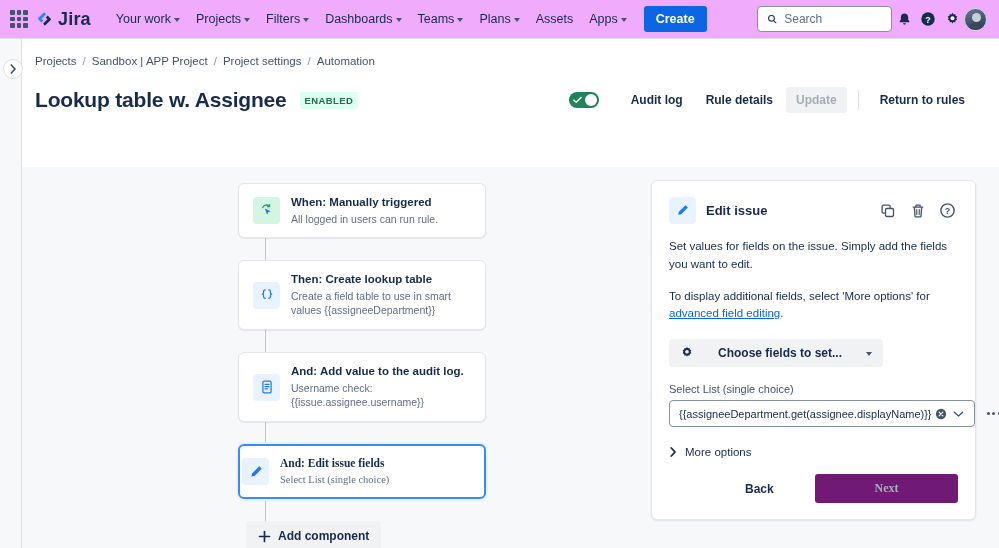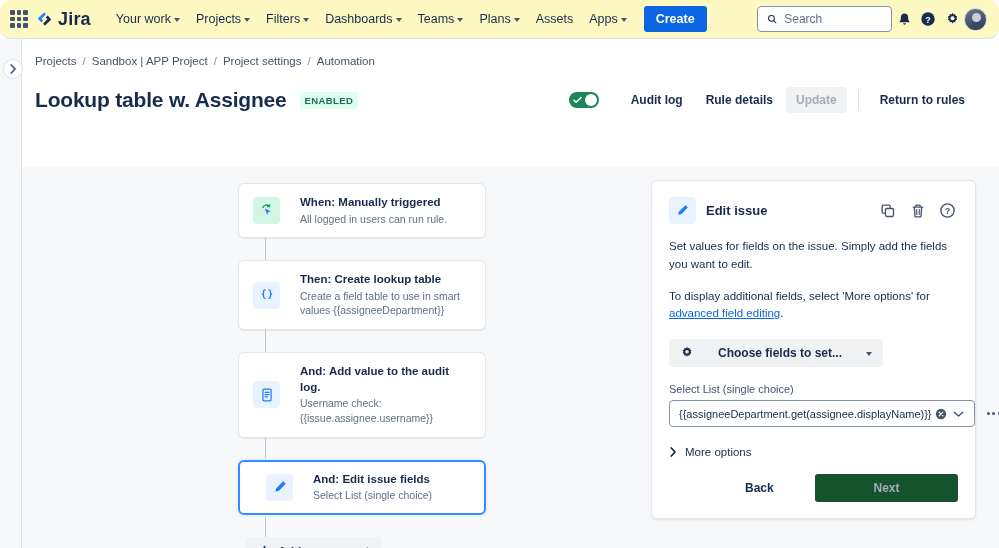--- a/index.html
+++ b/index.html
@@ -10,24 +10,23 @@
     background: #ffffff;
     color: #172b4d;
     overflow: hidden;
   }
   .app { position: relative; width: 999px; height: 548px; }
 
   
   .topnav {
     height: 39px; width: 100%;
     display: flex; align-items: center;
-    background: #fef9c3;
+    background: #f0abfc;
     border-bottom: 1px solid #dfe1e6;
     padding: 0 12px 0 10px;
-    border-radius: 11px;
   }
   .grid-icon { width: 18px; height: 18px; display: grid;
     grid-template-columns: repeat(3, 1fr); grid-template-rows: repeat(3, 1fr);
     gap: 2px; margin-right: 8px; cursor: pointer; }
   .grid-icon i { background: #44546f; border-radius: 1px; display: block; }
   .brand { display: flex; align-items: center; gap: 5px; margin-right: 18px; cursor: pointer; }
   .brand svg { display: block; }
   .brand-text { font-size: 18px; font-weight: 700; color: #172b4d; letter-spacing: .2px; }
   .navitems { display: flex; align-items: center; gap: 2px; }
   .navitem {
@@ -113,26 +112,26 @@
   .vdiv { width: 1px; height: 20px; background: #dfe1e6; margin: 0 8px; }
 
   
   .canvas { position: absolute; left: 0; right: 0; top: 128px; bottom: 0;
     background: #f7f8f9; overflow: hidden; }
   .chain { position: absolute; left: 216px; top: 16px; width: 248px; }
   .node { position: relative; }
   .connector { width: 1px; height: 22px; background: #c1c7d0; margin-left: 27px; }
   .card {
     background: #fff; border: 1px solid #e4e6ea; border-radius: 6px;
-    display: flex; align-items: center; gap: 20px; padding: 11px 14px;
+    display: flex; align-items: center; gap: 11px; padding: 11px 14px;
     cursor: pointer; min-height: 53px;
     box-shadow: 0 1px 1px rgba(9,30,66,.08);
   }
   .card.selected {
-    border: 2px solid #388bff; box-shadow: 0 0 0 2px #e9f2ff; padding: 10px 26px;
+    border: 2px solid #388bff; box-shadow: 0 0 0 2px #e9f2ff; padding: 10px 2px; font-family: Liberation Serif, serif;
   }
   .cicon { width: 27px; height: 27px; border-radius: 4px; flex: 0 0 27px;
     display: flex; align-items: center; justify-content: center; }
   .cicon.green { background: #d3f5e3; }
   .cicon.blue { background: #e9f2ff; }
   .ctext { min-width: 0; }
   .ctitle { font-size: 11.5px; font-weight: 600; color: #172b4d; line-height: 1.35; }
   .cdesc { font-size: 10.5px; color: #626f86; line-height: 1.4; margin-top: 1px; }
   .addcomp {
     display: inline-flex; align-items: center; gap: 7px;
@@ -178,22 +177,22 @@
     font-size: 11.5px; color: #172b4d; cursor: pointer; width: fit-content;
   }
   .pfoot { display: flex; align-items: center; margin-top: 16px; }
   .backbtn {
     font-size: 12px; font-weight: 600; color: #172b4d; background: none; border: none;
     padding: 7px 22px; cursor: pointer; font-family: inherit; border-radius: 3px;
     margin-left: 54px;
   }
   .nextbtn {
     margin-left: auto; width: 143px; text-align: center;
-    font-size: 12px; font-weight: 600; color: #a5adba; background: #14532d;
-    border: none; border-radius: 3px; padding: 7px 0; cursor: default; font-family: Liberation Sans, sans-serif;
+    font-size: 12px; font-weight: 600; color: #a5adba; background: #701a75;
+    border: none; border-radius: 3px; padding: 7px 0; cursor: default; font-family: Liberation Serif, serif;
   }
 </style>
 </head>
 <body>
 
 <div class="app">
 
   <div class="topnav">
     <div class="grid-icon">
       <i></i>

